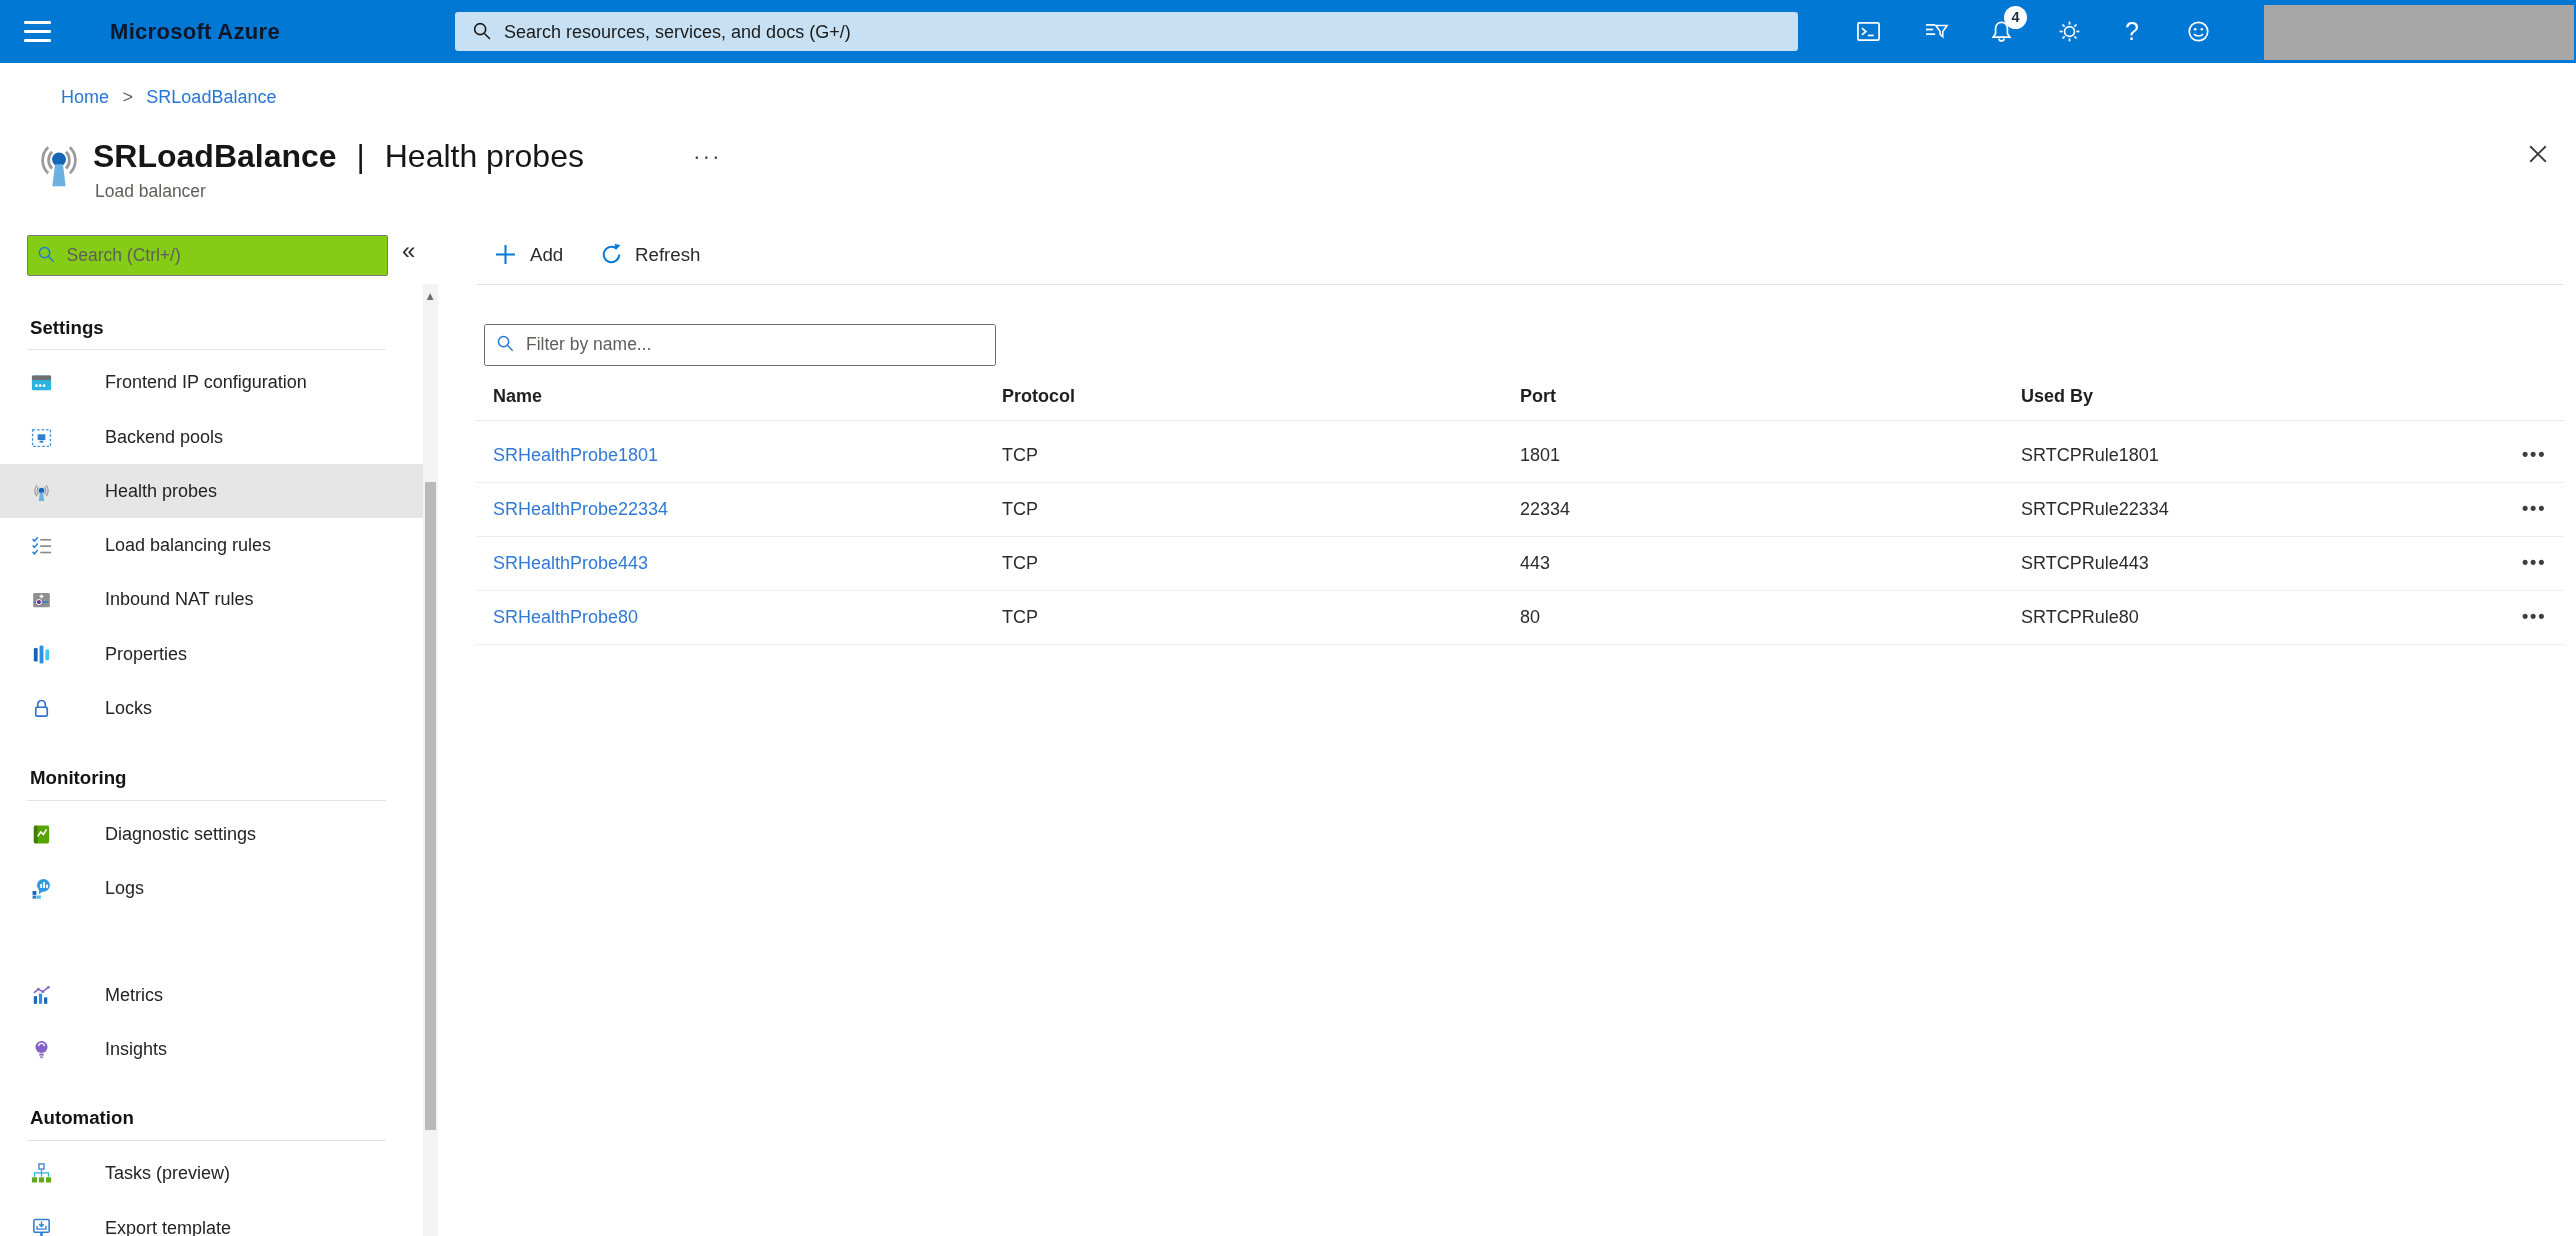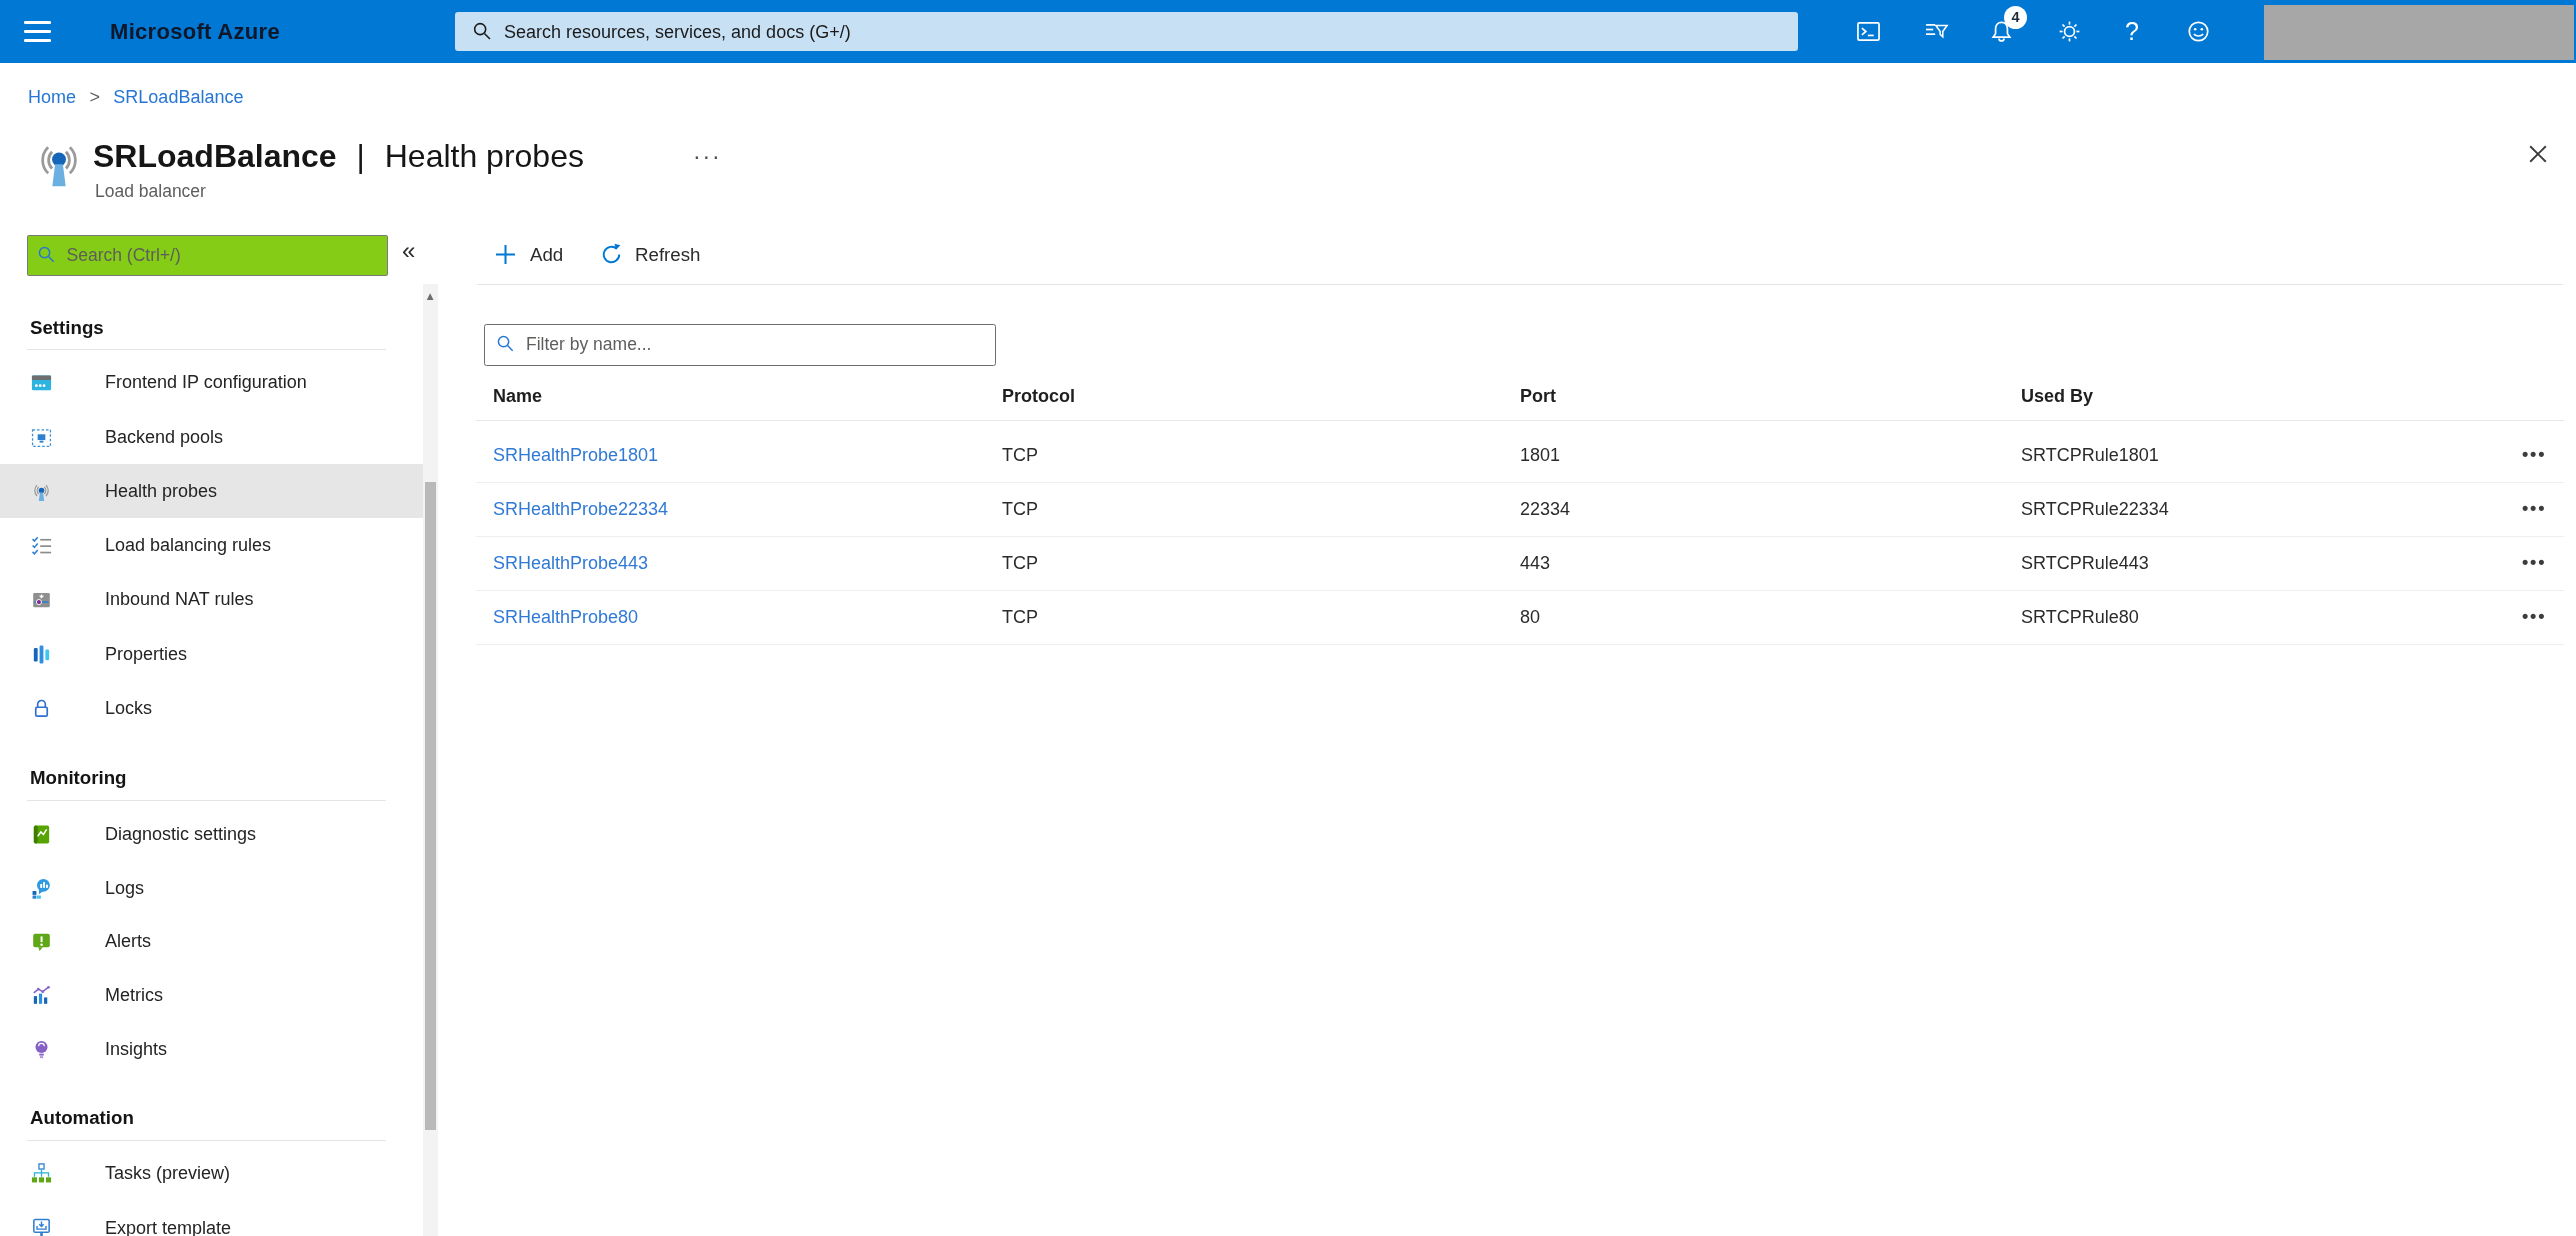--- a/index.html
+++ b/index.html
@@ -17,21 +17,21 @@
   #global-search input{position:absolute;left:47px;top:0;width:1283px;height:39px;border:none;outline:none;
       background:transparent;font:18px "Liberation Sans",sans-serif;color:#1b1b1b;}
   #global-search input::placeholder{color:#1b1b1b;opacity:1;}
   .tb-ico{top:17px;width:29px;height:29px;cursor:pointer;}
   #badge{left:2004px;top:6px;width:23px;height:23px;background:#fff;border-radius:50%;
          text-align:center;line-height:23px;font-size:14.5px;font-weight:700;color:#1f2b3a;}
   #help-glyph{left:2125px;top:0;height:63px;line-height:63px;font-size:25px;color:#fff;font-weight:400;cursor:pointer;}
   #privacy-box{left:2264px;top:4.8px;width:310px;height:55px;background:#a7a7a7;}
 
   
-  .crumb{top:84px;height:26.5px;line-height:26.5px;font-size:18px;}
+  .crumb{top:84px;height:26.5px;line-height:26.5px;font-size:18px;margin-left:33px;}
   a.link{color:#2676d4;text-decoration:none;cursor:pointer;}
   #crumb-sep{color:#5f5e5c;}
   #res-icon{left:33px;top:137px;}
   #page-title{left:93px;top:137px;height:39px;line-height:39px;font-size:32px;color:#161616;white-space:nowrap;}
   #page-title .bold{font-weight:700;}
   #page-title .sep{margin:0 11px;color:#161616;font-weight:400;}
   #title-ellipsis{left:693px;top:143px;font-size:23px;color:#4d4d4d;letter-spacing:1.8px;cursor:pointer;}
   #subtitle{left:95px;top:181px;font-size:17.5px;color:#5f5e5c;}
   #close-btn{left:2523px;top:139px;width:30px;height:30px;cursor:pointer;}
 
@@ -290,30 +290,20 @@
         <rect x="16" y="11" width="3" height="6" fill="#fff"></rect>
         <rect x="20.5" y="8" width="3" height="9" fill="#fff"></rect>
         <rect x="25" y="12" width="3" height="5" fill="#fff"></rect>
         <rect x="4" y="22" width="6" height="6" fill="#1565b8"></rect>
         <rect x="4" y="29" width="6" height="5" fill="#2f7fd0"></rect>
         <rect x="11" y="29" width="6" height="5" fill="#41c6f2"></rect>
       </svg></span>
     <span class="nav-label">Logs</span>
   </div>
 
-  <div class="abs nav-item" style="top:914px">
-    <span class="nav-ico">
-      <svg viewBox="0 0 36 36">
-        <rect x="5" y="6" width="26" height="21" rx="3" fill="#5fa716"></rect>
-        <polygon points="13,27 20,27 15,33" fill="#5fa716"></polygon>
-        <rect x="16.5" y="10" width="3.2" height="9" fill="#fff"></rect>
-        <circle cx="18.1" cy="23" r="2" fill="#fff"></circle>
-      </svg></span>
-    <span class="nav-label">Alerts</span>
-  </div>
 
   <div class="abs nav-item" style="top:968px">
     <span class="nav-ico">
       <svg viewBox="0 0 36 36">
         <rect x="6" y="19" width="5" height="12" fill="#1565b8"></rect>
         <rect x="14" y="15" width="5" height="16" fill="#2f8fe0"></rect>
         <rect x="22" y="21" width="5" height="10" fill="#1565b8"></rect>
         <path d="M6 14 L13 8 L20 12 L29 5" fill="none" stroke="#8661c5" stroke-width="2.4"></path>
         <circle cx="13" cy="8" r="2" fill="#8661c5"></circle>
           <circle cx="20" cy="12" r="2" fill="#8661c5"></circle>

